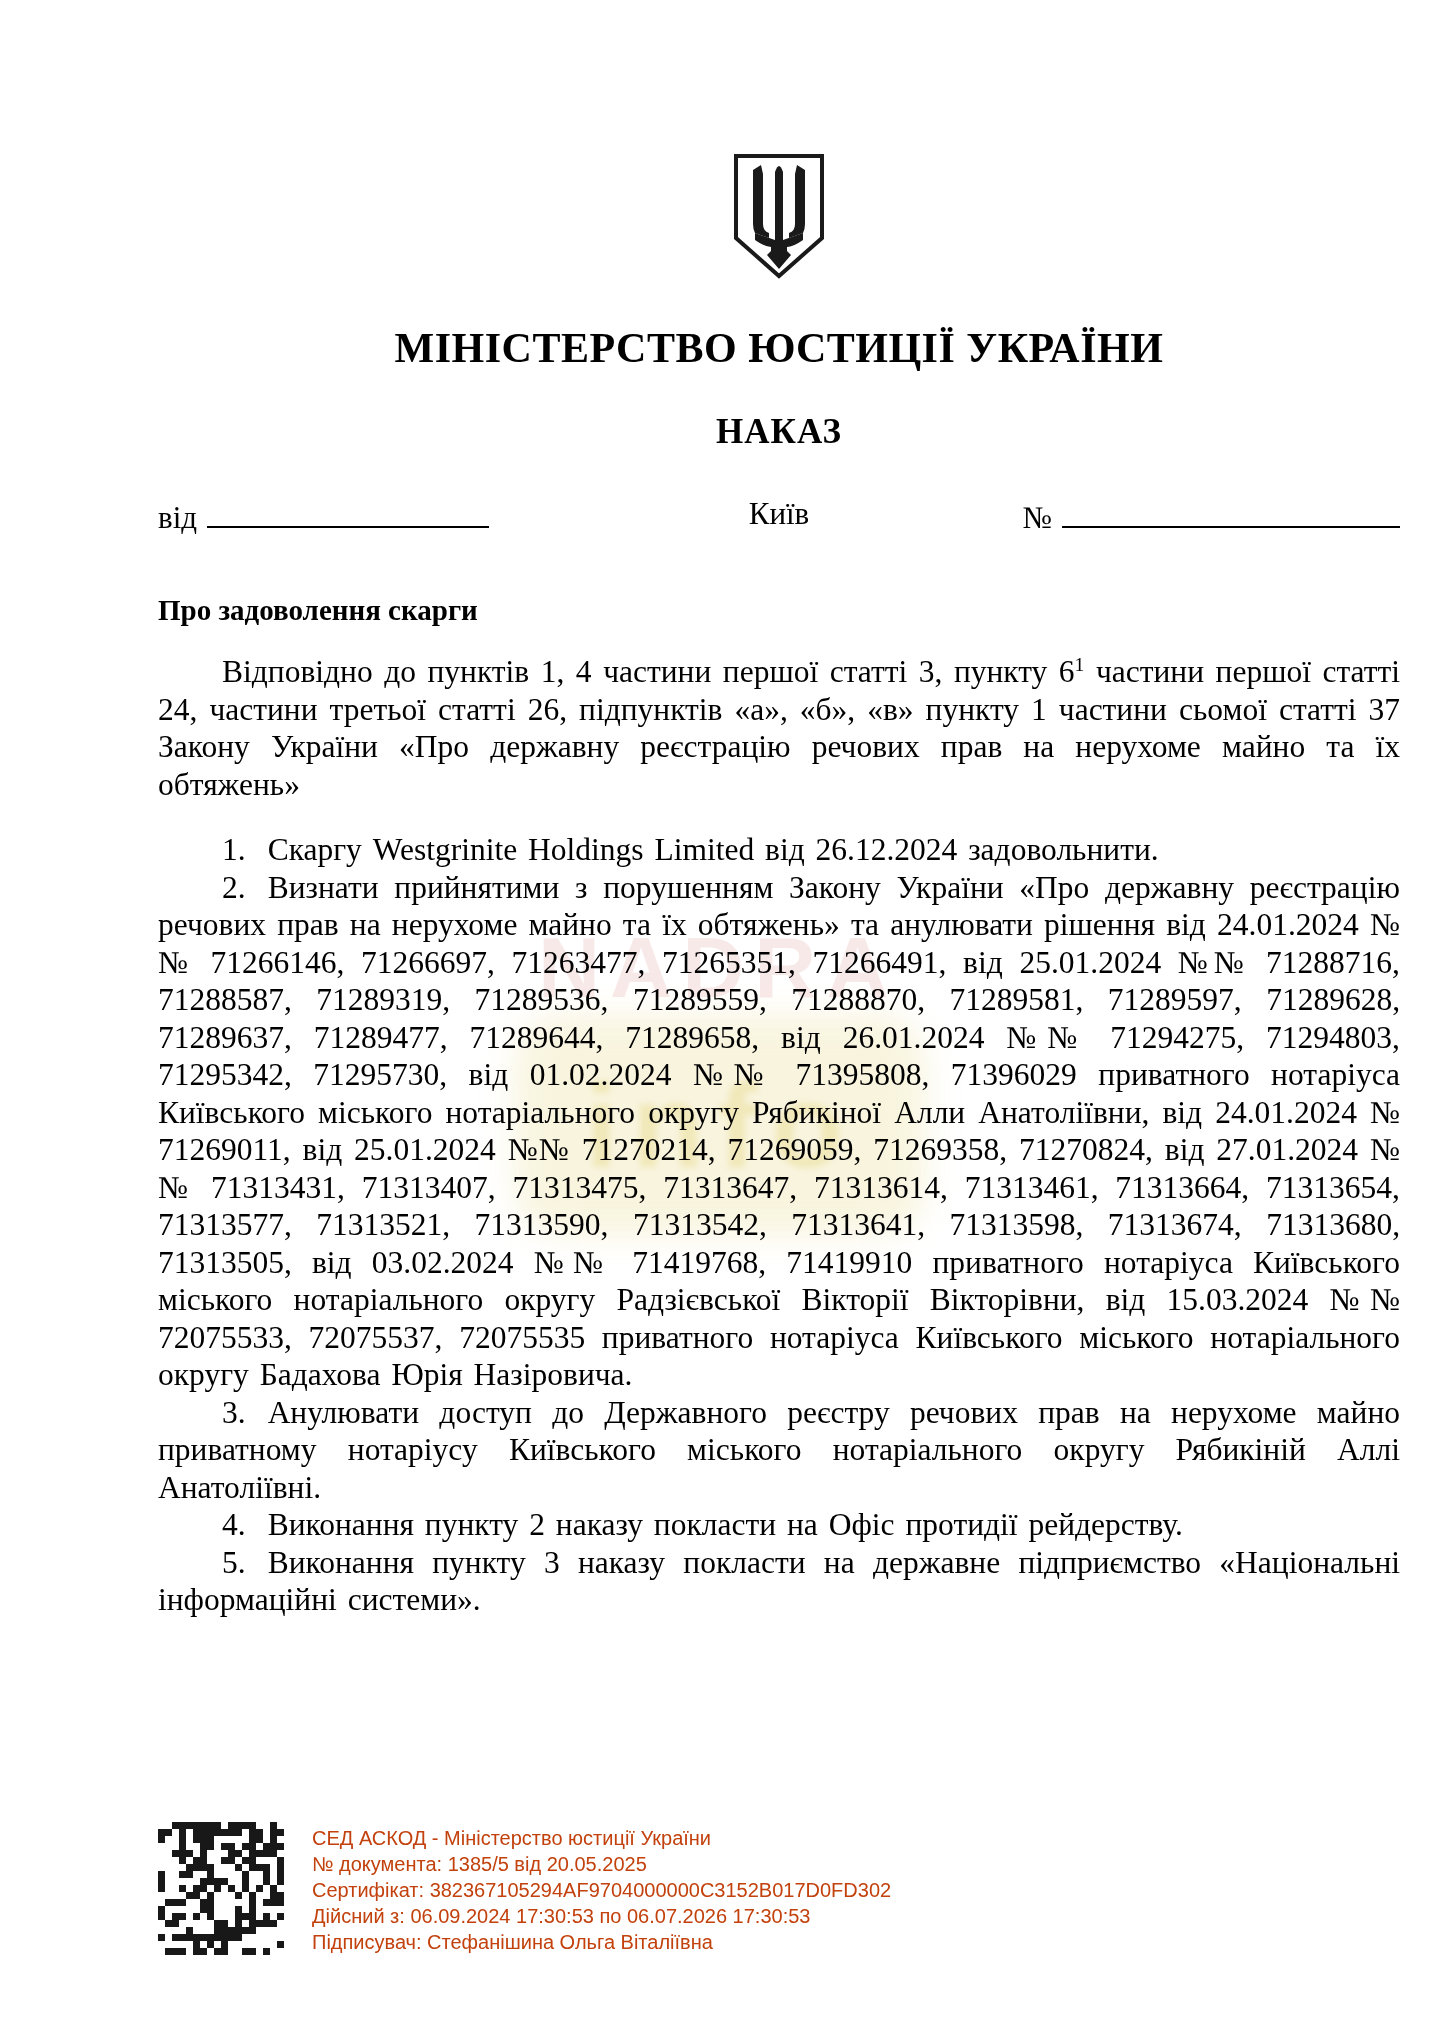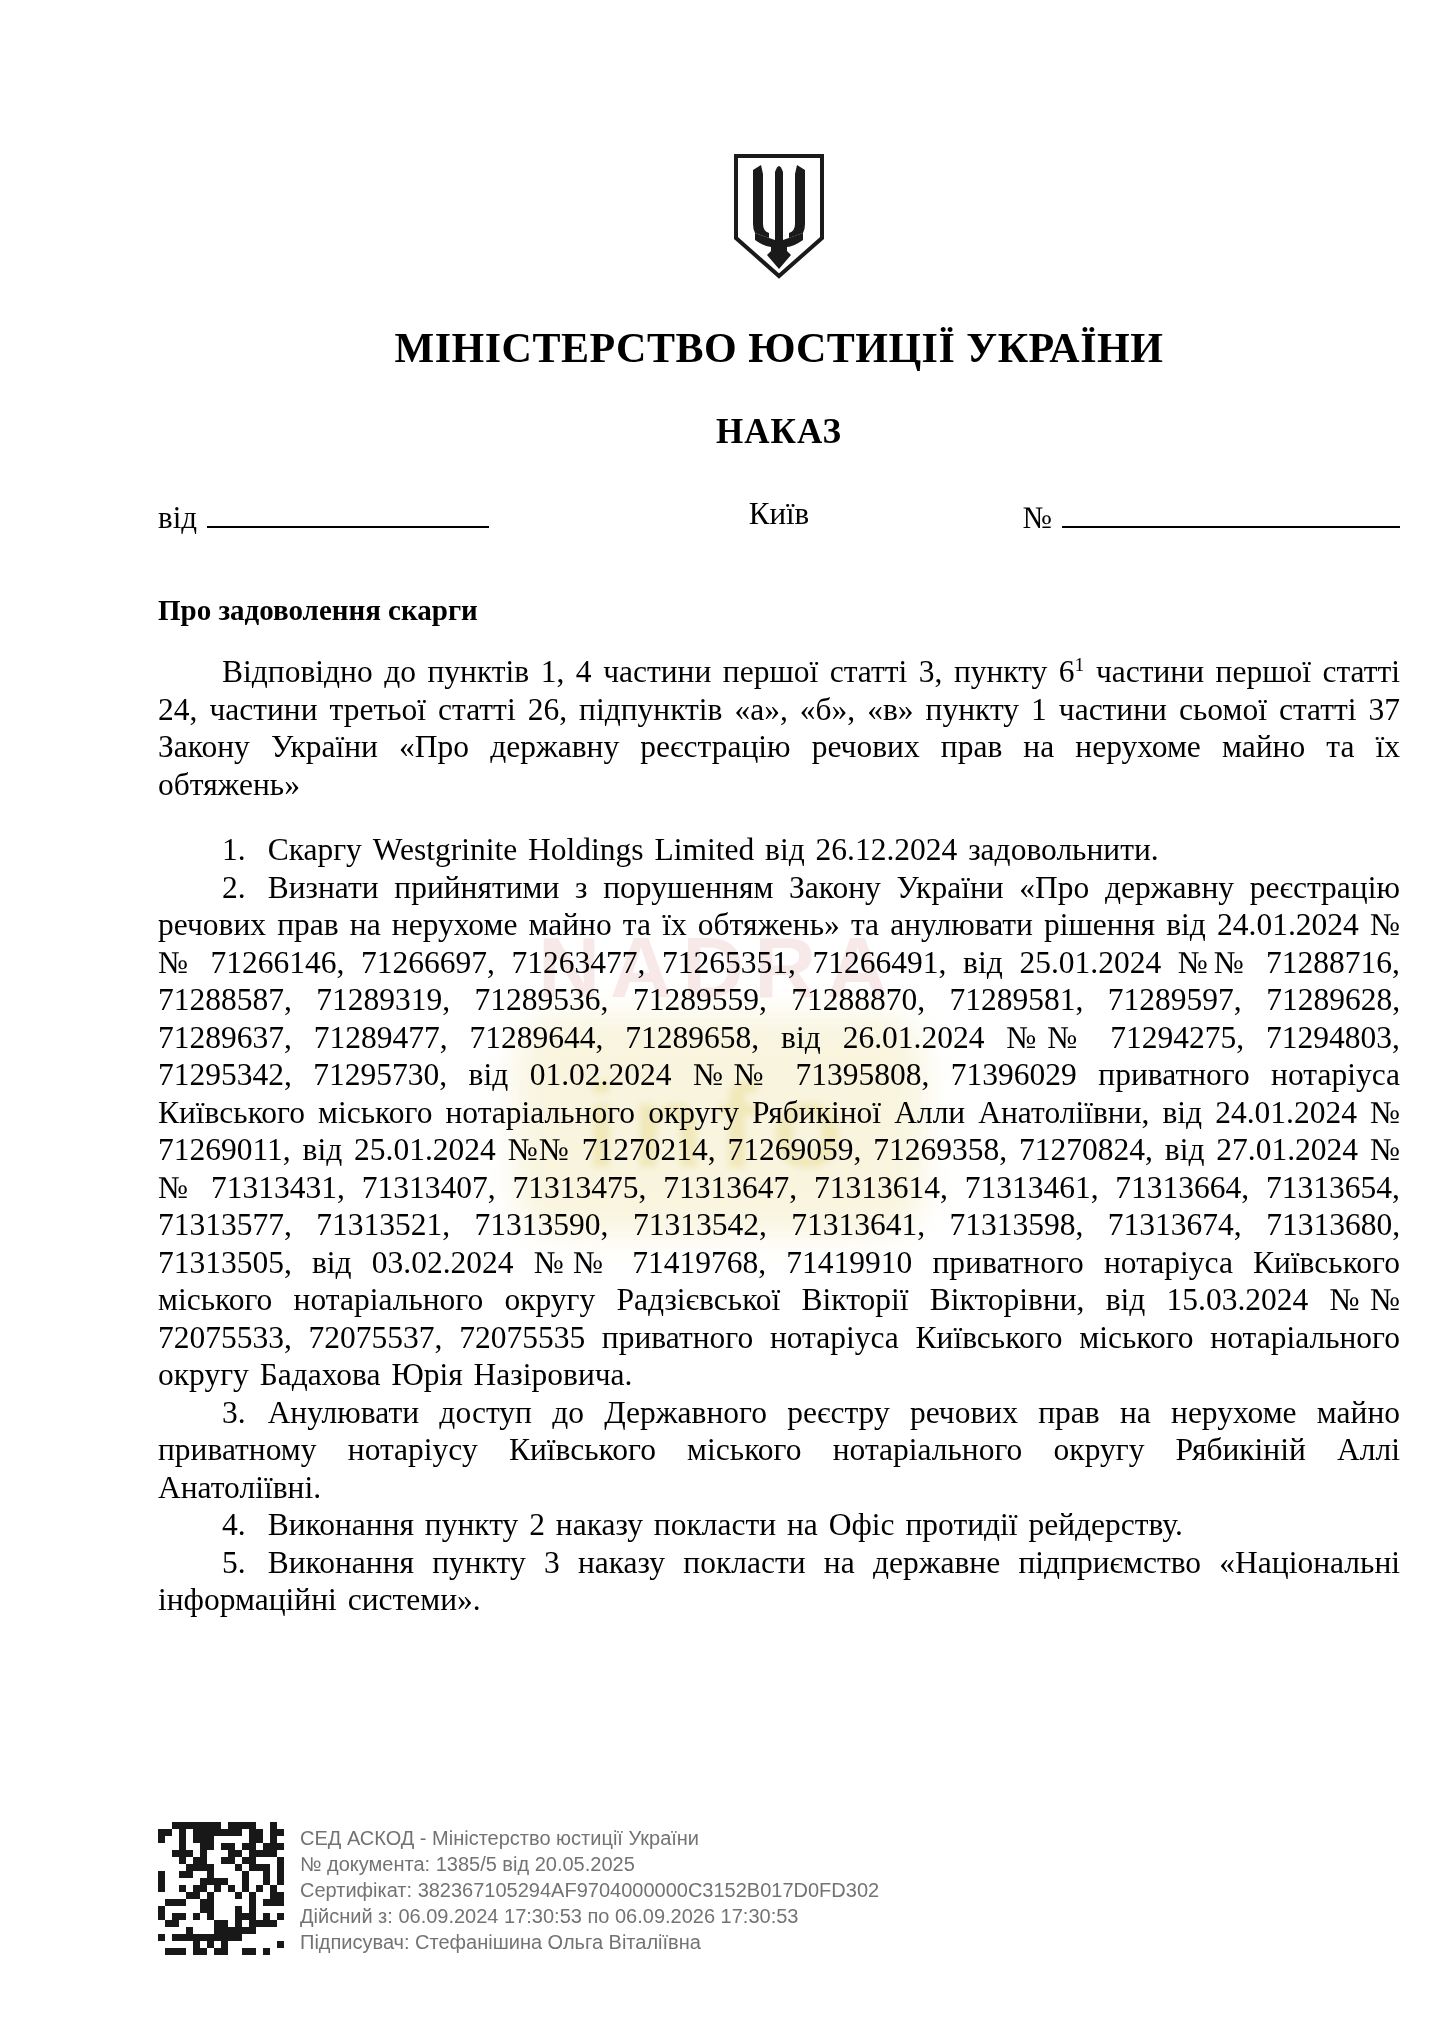--- a/index.html
+++ b/index.html
@@ -59,22 +59,22 @@
   .order-heading{margin-top:56px;font-weight:bold;font-size:31px;letter-spacing:.5px;}
   .items{margin-top:28px;}
   .item{
     margin:0;font-size:31.5px;line-height:37.5px;
     text-align:justify;text-indent:64px;word-spacing:3px;
   }
   .item .num{padding-right:22px;}
   
   .stamp{
     position:absolute;left:158px;top:1822px;z-index:2;
-    display:flex;align-items:flex-end;gap:16px;
-    font-family:"Liberation Sans",sans-serif;color:#737373;
+    display:flex;align-items:flex-end;gap:28px;
+    font-family:"Liberation Sans",sans-serif;color:#c2410c;
   }
   .qr{
     width:126px;height:133px;font-size:0;line-height:0;
     overflow:hidden;flex:0 0 auto;
   }
   .qr-cell{display:inline-block;width:7px;height:7px;}
   .qr-cell.on{background:#181818;}
   .stamp-lines{padding-top:2px;}
   .stamp-line{font-size:20px;line-height:26px;white-space:nowrap;}
 </style>
@@ -127,18 +127,18 @@
     </div>
 
   </div>
 
   <div class="stamp">
     <div class="qr"><span class="qr-cell"></span><span class="qr-cell"></span><span class="qr-cell on"></span><span class="qr-cell on"></span><span class="qr-cell on"></span><span class="qr-cell on"></span><span class="qr-cell on"></span><span class="qr-cell on"></span><span class="qr-cell on"></span><span class="qr-cell"></span><span class="qr-cell on"></span><span class="qr-cell on"></span><span class="qr-cell on"></span><span class="qr-cell on"></span><span class="qr-cell"></span><span class="qr-cell"></span><span class="qr-cell on"></span><span class="qr-cell"></span><span class="qr-cell on"></span><span class="qr-cell on"></span><span class="qr-cell"></span><span class="qr-cell on"></span><span class="qr-cell"></span><span class="qr-cell on"></span><span class="qr-cell on"></span><span class="qr-cell on"></span><span class="qr-cell on"></span><span class="qr-cell on"></span><span class="qr-cell on"></span><span class="qr-cell on"></span><span class="qr-cell"></span><span class="qr-cell on"></span><span class="qr-cell on"></span><span class="qr-cell"></span><span class="qr-cell on"></span><span class="qr-cell on"></span><span class="qr-cell on"></span><span class="qr-cell"></span><span class="qr-cell"></span><span class="qr-cell on"></span><span class="qr-cell"></span><span class="qr-cell on"></span><span class="qr-cell on"></span><span class="qr-cell on"></span><span class="qr-cell"></span><span class="qr-cell"></span><span class="qr-cell"></span><span class="qr-cell"></span><span class="qr-cell"></span><span class="qr-cell on"></span><span class="qr-cell on"></span><span class="qr-cell"></span><span class="qr-cell on"></span><span class="qr-cell"></span><span class="qr-cell"></span><span class="qr-cell"></span><span class="qr-cell"></span><span class="qr-cell on"></span><span class="qr-cell"></span><span class="qr-cell"></span><span class="qr-cell on"></span><span class="qr-cell on"></span><span class="qr-cell"></span><span class="qr-cell on"></span><span class="qr-cell on"></span><span class="qr-cell"></span><span class="qr-cell on"></span><span class="qr-cell on"></span><span class="qr-cell"></span><span class="qr-cell on"></span><span class="qr-cell on"></span><span class="qr-cell on"></span><span class="qr-cell"></span><span class="qr-cell"></span><span class="qr-cell on"></span><span class="qr-cell on"></span><span class="qr-cell on"></span><span class="qr-cell"></span><span class="qr-cell on"></span><span class="qr-cell"></span><span class="qr-cell"></span><span class="qr-cell"></span><span class="qr-cell on"></span><span class="qr-cell on"></span><span class="qr-cell"></span><span class="qr-cell on"></span><span class="qr-cell on"></span><span class="qr-cell on"></span><span class="qr-cell on"></span><span class="qr-cell"></span><span class="qr-cell"></span><span class="qr-cell"></span><span class="qr-cell"></span><span class="qr-cell on"></span><span class="qr-cell"></span><span class="qr-cell on"></span><span class="qr-cell on"></span><span class="qr-cell"></span><span class="qr-cell"></span><span class="qr-cell on"></span><span class="qr-cell on"></span><span class="qr-cell"></span><span class="qr-cell on"></span><span class="qr-cell on"></span><span class="qr-cell"></span><span class="qr-cell"></span><span class="qr-cell"></span><span class="qr-cell on"></span><span class="qr-cell"></span><span class="qr-cell"></span><span class="qr-cell"></span><span class="qr-cell"></span><span class="qr-cell on"></span><span class="qr-cell on"></span><span class="qr-cell on"></span><span class="qr-cell on"></span><span class="qr-cell"></span><span class="qr-cell"></span><span class="qr-cell"></span><span class="qr-cell on"></span><span class="qr-cell"></span><span class="qr-cell on"></span><span class="qr-cell on"></span><span class="qr-cell on"></span><span class="qr-cell"></span><span class="qr-cell on"></span><span class="qr-cell on"></span><span class="qr-cell"></span><span class="qr-cell"></span><span class="qr-cell on"></span><span class="qr-cell on"></span><span class="qr-cell"></span><span class="qr-cell"></span><span class="qr-cell on"></span><span class="qr-cell"></span><span class="qr-cell"></span><span class="qr-cell"></span><span class="qr-cell"></span><span class="qr-cell on"></span><span class="qr-cell"></span><span class="qr-cell"></span><span class="qr-cell on"></span><span class="qr-cell"></span><span class="qr-cell on"></span><span class="qr-cell on"></span><span class="qr-cell"></span><span class="qr-cell"></span><span class="qr-cell"></span><span class="qr-cell"></span><span class="qr-cell"></span><span class="qr-cell on"></span><span class="qr-cell on"></span><span class="qr-cell on"></span><span class="qr-cell on"></span><span class="qr-cell"></span><span class="qr-cell"></span><span class="qr-cell on"></span><span class="qr-cell"></span><span class="qr-cell"></span><span class="qr-cell on"></span><span class="qr-cell"></span><span class="qr-cell on"></span><span class="qr-cell on"></span><span class="qr-cell"></span><span class="qr-cell"></span><span class="qr-cell on"></span><span class="qr-cell"></span><span class="qr-cell on"></span><span class="qr-cell on"></span><span class="qr-cell"></span><span class="qr-cell on"></span><span class="qr-cell"></span><span class="qr-cell on"></span><span class="qr-cell"></span><span class="qr-cell on"></span><span class="qr-cell"></span><span class="qr-cell on"></span><span class="qr-cell"></span><span class="qr-cell on"></span><span class="qr-cell"></span><span class="qr-cell"></span><span class="qr-cell"></span><span class="qr-cell"></span><span class="qr-cell"></span><span class="qr-cell on"></span><span class="qr-cell on"></span><span class="qr-cell"></span><span class="qr-cell on"></span><span class="qr-cell"></span><span class="qr-cell"></span><span class="qr-cell"></span><span class="qr-cell on"></span><span class="qr-cell"></span><span class="qr-cell on"></span><span class="qr-cell"></span><span class="qr-cell"></span><span class="qr-cell on"></span><span class="qr-cell on"></span><span class="qr-cell"></span><span class="qr-cell on"></span><span class="qr-cell on"></span><span class="qr-cell on"></span><span class="qr-cell"></span><span class="qr-cell"></span><span class="qr-cell on"></span><span class="qr-cell on"></span><span class="qr-cell"></span><span class="qr-cell"></span><span class="qr-cell"></span><span class="qr-cell"></span><span class="qr-cell"></span><span class="qr-cell on"></span><span class="qr-cell"></span><span class="qr-cell on"></span><span class="qr-cell on"></span><span class="qr-cell on"></span><span class="qr-cell on"></span><span class="qr-cell"></span><span class="qr-cell"></span><span class="qr-cell"></span><span class="qr-cell"></span><span class="qr-cell"></span><span class="qr-cell on"></span><span class="qr-cell on"></span><span class="qr-cell"></span><span class="qr-cell"></span><span class="qr-cell"></span><span class="qr-cell on"></span><span class="qr-cell"></span><span class="qr-cell on"></span><span class="qr-cell"></span><span class="qr-cell"></span><span class="qr-cell"></span><span class="qr-cell"></span><span class="qr-cell on"></span><span class="qr-cell"></span><span class="qr-cell on"></span><span class="qr-cell on"></span><span class="qr-cell"></span><span class="qr-cell on"></span><span class="qr-cell"></span><span class="qr-cell on"></span><span class="qr-cell"></span><span class="qr-cell"></span><span class="qr-cell"></span><span class="qr-cell on"></span><span class="qr-cell on"></span><span class="qr-cell on"></span><span class="qr-cell"></span><span class="qr-cell on"></span><span class="qr-cell"></span><span class="qr-cell on"></span><span class="qr-cell"></span><span class="qr-cell on"></span><span class="qr-cell on"></span><span class="qr-cell"></span><span class="qr-cell"></span><span class="qr-cell"></span><span class="qr-cell"></span><span class="qr-cell"></span><span class="qr-cell on"></span><span class="qr-cell on"></span><span class="qr-cell"></span><span class="qr-cell on"></span><span class="qr-cell"></span><span class="qr-cell on"></span><span class="qr-cell on"></span><span class="qr-cell on"></span><span class="qr-cell on"></span><span class="qr-cell"></span><span class="qr-cell"></span><span class="qr-cell"></span><span class="qr-cell"></span><span class="qr-cell"></span><span class="qr-cell on"></span><span class="qr-cell"></span><span class="qr-cell"></span><span class="qr-cell"></span><span class="qr-cell on"></span><span class="qr-cell on"></span><span class="qr-cell on"></span><span class="qr-cell on"></span><span class="qr-cell on"></span><span class="qr-cell on"></span><span class="qr-cell"></span><span class="qr-cell"></span><span class="qr-cell"></span><span class="qr-cell"></span><span class="qr-cell on"></span><span class="qr-cell"></span><span class="qr-cell on"></span><span class="qr-cell on"></span><span class="qr-cell on"></span><span class="qr-cell on"></span><span class="qr-cell on"></span><span class="qr-cell on"></span><span class="qr-cell on"></span><span class="qr-cell on"></span><span class="qr-cell on"></span><span class="qr-cell on"></span><span class="qr-cell"></span><span class="qr-cell"></span><span class="qr-cell"></span><span class="qr-cell"></span><span class="qr-cell"></span><span class="qr-cell"></span><span class="qr-cell"></span><span class="qr-cell"></span><span class="qr-cell"></span><span class="qr-cell"></span><span class="qr-cell"></span><span class="qr-cell on"></span><span class="qr-cell"></span><span class="qr-cell on"></span><span class="qr-cell"></span><span class="qr-cell on"></span><span class="qr-cell"></span><span class="qr-cell"></span><span class="qr-cell"></span><span class="qr-cell"></span><span class="qr-cell"></span><span class="qr-cell"></span><span class="qr-cell"></span><span class="qr-cell on"></span><span class="qr-cell"></span><span class="qr-cell on"></span><span class="qr-cell on"></span><span class="qr-cell on"></span><span class="qr-cell"></span><span class="qr-cell on"></span><span class="qr-cell on"></span><span class="qr-cell"></span><span class="qr-cell on"></span><span class="qr-cell on"></span><span class="qr-cell"></span><span class="qr-cell"></span><span class="qr-cell on"></span><span class="qr-cell on"></span><span class="qr-cell"></span><span class="qr-cell on"></span><span class="qr-cell"></span><span class="qr-cell"></span></div>
     <div class="stamp-lines">
       <div class="stamp-line">СЕД АСКОД - Міністерство юстиції України</div>
       <div class="stamp-line">№ документа: 1385/5 від 20.05.2025</div>
       <div class="stamp-line">Сертифікат: 382367105294AF9704000000C3152B017D0FD302</div>
-      <div class="stamp-line">Дійсний з: 06.09.2024 17:30:53 по 06.09.2026 17:30:53</div>
+      <div class="stamp-line">Дійсний з: 06.09.2024 17:30:53 по 06.07.2026 17:30:53</div>
       <div class="stamp-line">Підписувач: Стефанішина Ольга Віталіївна</div>
     </div>
   </div>
 
 </div>
 
 </body></html>

